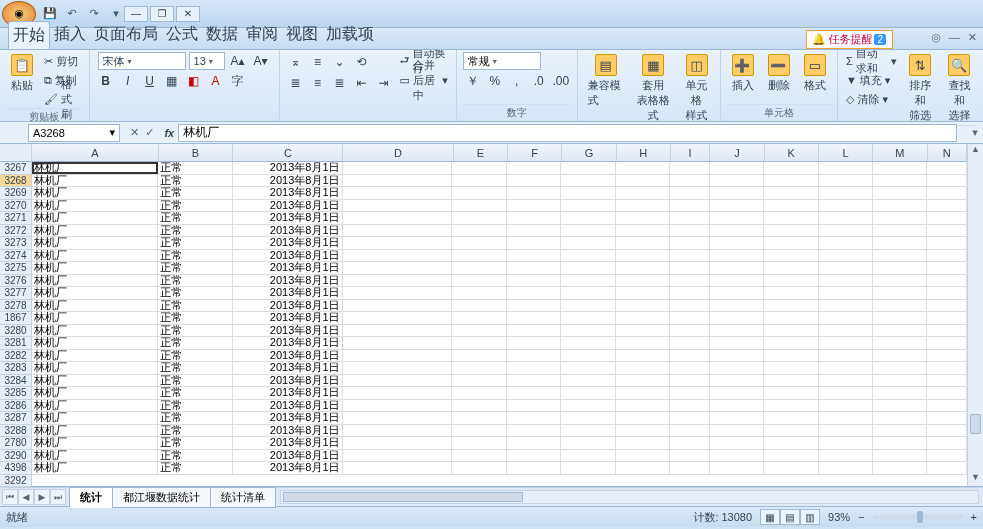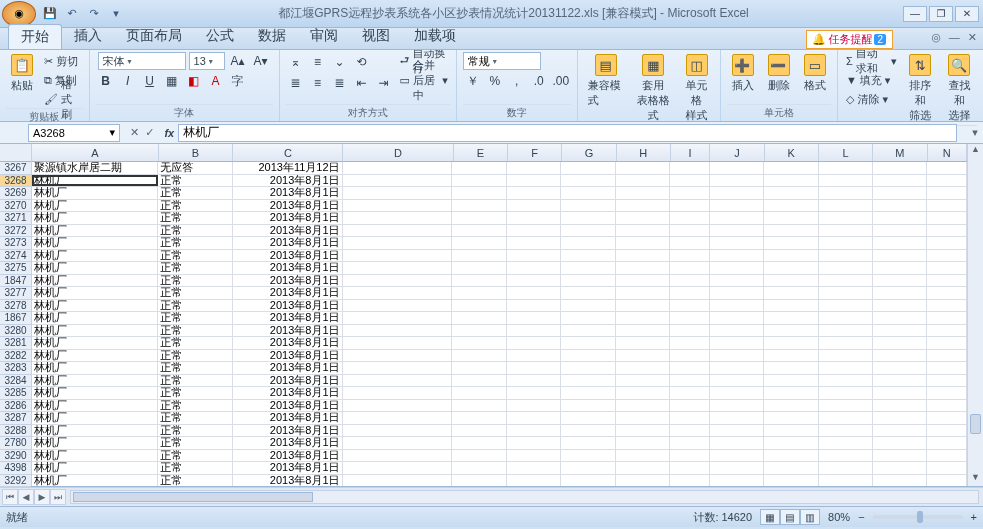--- a/index.html
+++ b/index.html
@@ -9,21 +9,21 @@
 .titlebar { height: 28px; background: linear-gradient(#d6e6f7,#bcd5ef); display:flex; align-items:center; border-bottom:1px solid #9db9d9; }
 .office-btn { width:34px; height:26px; margin:1px 2px; border-radius:50%; background:radial-gradient(#f8d080,#e08030); border:1px solid #b06010; display:flex; align-items:center; justify-content:center; }
 .qat { display:flex; gap:6px; margin-left:4px; }
 .qat-btn { width:16px; height:16px; display:flex; align-items:center; justify-content:center; color:#3a5a80; }
 .title-text { flex:1; text-align:center; color:#567; font-size:12px; }
 .win-btns { display:flex; gap:2px; margin-right:4px; }
 .win-btn { width:24px; height:16px; border:1px solid #9db9d9; background:#e8f0fa; display:flex; align-items:center; justify-content:center; font-size:10px; color:#345; }
 
 
 .ribbon-tabs { height:22px; background:linear-gradient(#dbe8f7,#c7dbf0); display:flex; align-items:flex-end; padding-left:8px; border-bottom:1px solid #9db9d9; position:relative; }
-.ribbon-tab { padding:3px 12px; font-size:14px; color:#345; cursor:pointer; }
+.ribbon-tab { padding:3px 4px; font-size:16px; color:#345; cursor:pointer; }
 .ribbon-tab.active { background:#eaf2fb; border:1px solid #9db9d9; border-bottom:none; border-radius:3px 3px 0 0; }
 .task-remind { position:absolute; right:90px; top:2px; background:#fff; border:1px solid #f0a030; padding:1px 6px; font-size:11px; color:#c04; display:flex; align-items:center; gap:2px; }
 .task-remind .badge { background:#39f; color:#fff; padding:0 3px; border-radius:2px; font-size:10px; }
 .rb-right { position:absolute; right:6px; top:3px; display:flex; gap:8px; color:#567; font-size:11px; }
 
 
 .ribbon { height:72px; background:linear-gradient(#eaf2fb,#d6e6f7); display:flex; border-bottom:1px solid #9db9d9; }
 .group { border-right:1px solid #bcd5ef; padding:2px 6px 0; display:flex; flex-direction:column; justify-content:space-between; }
 .group-body { display:flex; gap:4px; align-items:flex-start; }
 .group-label { text-align:center; font-size:10px; color:#567; padding:1px 0; border-top:1px solid #d0e0f0; }
@@ -85,21 +85,20 @@
 <div class="titlebar">
   <div class="office-btn">
       <span>◉</span>
     </div>
   <div class="qat">
     <span class="qat-btn">💾</span>
     <span class="qat-btn">↶</span>
     <span class="qat-btn">↷</span>
     <span class="qat-btn">▾</span>
   </div>
-  <div class="title-text">都江堰GPRS远程抄表系统各小区抄表情况统计20131122.xls  [兼容模式] - Microsoft Excel</div>
   <div class="win-btns">
     <div class="win-btn">—</div>
     <div class="win-btn">❐</div>
     <div class="win-btn">✕</div>
   </div>
 </div>
 
 <div class="ribbon-tabs">
   <div id="tabs-holder" style="display: flex;">
       <div class="ribbon-tab active">开始</div>
@@ -174,21 +173,20 @@
           <span class="ibtn">
               <u>U</u>
             </span>
           <span class="ibtn">▦</span>
           <span class="ibtn" style="color:#c00">◧</span>
           <span class="ibtn" style="color:#c00">A</span>
           <span class="ibtn">字</span>
         </div>
       </div>
     </div>
-    <div class="group-label">字体</div>
   </div>
 
   <div class="group">
     <div class="group-body">
       <div class="mini-stack">
         <div class="icon-row">
           <span class="ibtn">⌅</span>
           <span class="ibtn">≡</span>
           <span class="ibtn">⌄</span>
           <span class="ibtn">⟲</span>
@@ -206,21 +204,20 @@
             <span>⮐</span>
             <span>自动换行</span>
           </div>
         <div class="mini-row">
             <span>▭</span>
             <span>合并后居中</span>
             <span class="dd">▾</span>
           </div>
       </div>
     </div>
-    <div class="group-label">对齐方式</div>
   </div>
 
   <div class="group">
     <div class="group-body">
       <div class="mini-stack">
         <div class="combo" style="width:78px">
             <span>常规</span>
             <span class="dd">▾</span>
           </div>
         <div class="icon-row">
@@ -329,21 +326,21 @@
     <div id="rowhdrs">
         <div class="rowhdr">3267</div>
         <div class="rowhdr sel">3268</div>
         <div class="rowhdr">3269</div>
         <div class="rowhdr">3270</div>
         <div class="rowhdr">3271</div>
         <div class="rowhdr">3272</div>
         <div class="rowhdr">3273</div>
         <div class="rowhdr">3274</div>
         <div class="rowhdr">3275</div>
-        <div class="rowhdr">1847</div>
+        <div class="rowhdr">3276</div>
         <div class="rowhdr">3277</div>
         <div class="rowhdr">3278</div>
         <div class="rowhdr">1867</div>
         <div class="rowhdr">3280</div>
         <div class="rowhdr">3281</div>
         <div class="rowhdr">3282</div>
         <div class="rowhdr">3283</div>
         <div class="rowhdr">3284</div>
         <div class="rowhdr">3285</div>
         <div class="rowhdr">3286</div>
@@ -367,36 +364,20 @@
         <div class="colhdr" style="width: 62px;">H</div>
         <div class="colhdr" style="width: 45px;">I</div>
         <div class="colhdr" style="width: 62px;">J</div>
         <div class="colhdr" style="width: 62px;">K</div>
         <div class="colhdr" style="width: 62px;">L</div>
         <div class="colhdr" style="width: 62px;">M</div>
         <div class="colhdr" style="width: 45px;">N</div>
       </div>
     <div class="data-rows" id="datarows">
         <div class="drow">
-          <div class="cell" style="width: 145px;">聚源镇水岸居二期</div>
-          <div class="cell" style="width: 85px;">无应答</div>
-          <div class="cell c-right" style="width: 126px;">2013年11月12日</div>
-          <div class="cell" style="width: 126px;"></div>
-          <div class="cell" style="width: 62px;"></div>
-          <div class="cell" style="width: 62px;"></div>
-          <div class="cell" style="width: 62px;"></div>
-          <div class="cell" style="width: 62px;"></div>
-          <div class="cell" style="width: 45px;"></div>
-          <div class="cell" style="width: 62px;"></div>
-          <div class="cell" style="width: 62px;"></div>
-          <div class="cell" style="width: 62px;"></div>
-          <div class="cell" style="width: 62px;"></div>
-          <div class="cell" style="width: 45px;"></div>
-        </div>
-        <div class="drow">
           <div class="cell sel" style="width: 145px;">林机厂</div>
           <div class="cell" style="width: 85px;">正常</div>
           <div class="cell c-right" style="width: 126px;">2013年8月1日</div>
           <div class="cell" style="width: 126px;"></div>
           <div class="cell" style="width: 62px;"></div>
           <div class="cell" style="width: 62px;"></div>
           <div class="cell" style="width: 62px;"></div>
           <div class="cell" style="width: 62px;"></div>
           <div class="cell" style="width: 45px;"></div>
           <div class="cell" style="width: 62px;"></div>
@@ -798,34 +779,39 @@
   </div>
 </div>
 
 <div class="sheettabs">
   <div class="nav-btns">
     <div class="nav-btn">⏮</div>
     <div class="nav-btn">◀</div>
     <div class="nav-btn">▶</div>
     <div class="nav-btn">⏭</div>
   </div>
+  <div id="sheets" style="display:flex;margin-left:4px">
+      <div class="stab active">统计</div>
+      <div class="stab">都江堰数据统计</div>
+      <div class="stab">统计清单</div>
+    </div>
   <div class="hscroll">
       <div class="thumb"></div>
     </div>
 </div>
 
 <div class="status">
   <span>就绪</span>
   <div class="st-right">
-    <span><span>计数:</span> <span>14620</span></span>
+    <span><span>计数:</span> <span>13080</span></span>
     <div class="view-btns">
       <div class="view-btn">▦</div>
       <div class="view-btn">▤</div>
       <div class="view-btn">▥</div>
     </div>
-    <span>80%</span>
+    <span>93%</span>
     <span>−</span>
     <div class="zoom-slider">
         <div class="knob"></div>
       </div>
     <span>+</span>
   </div>
 </div>
 
 </body></html>

